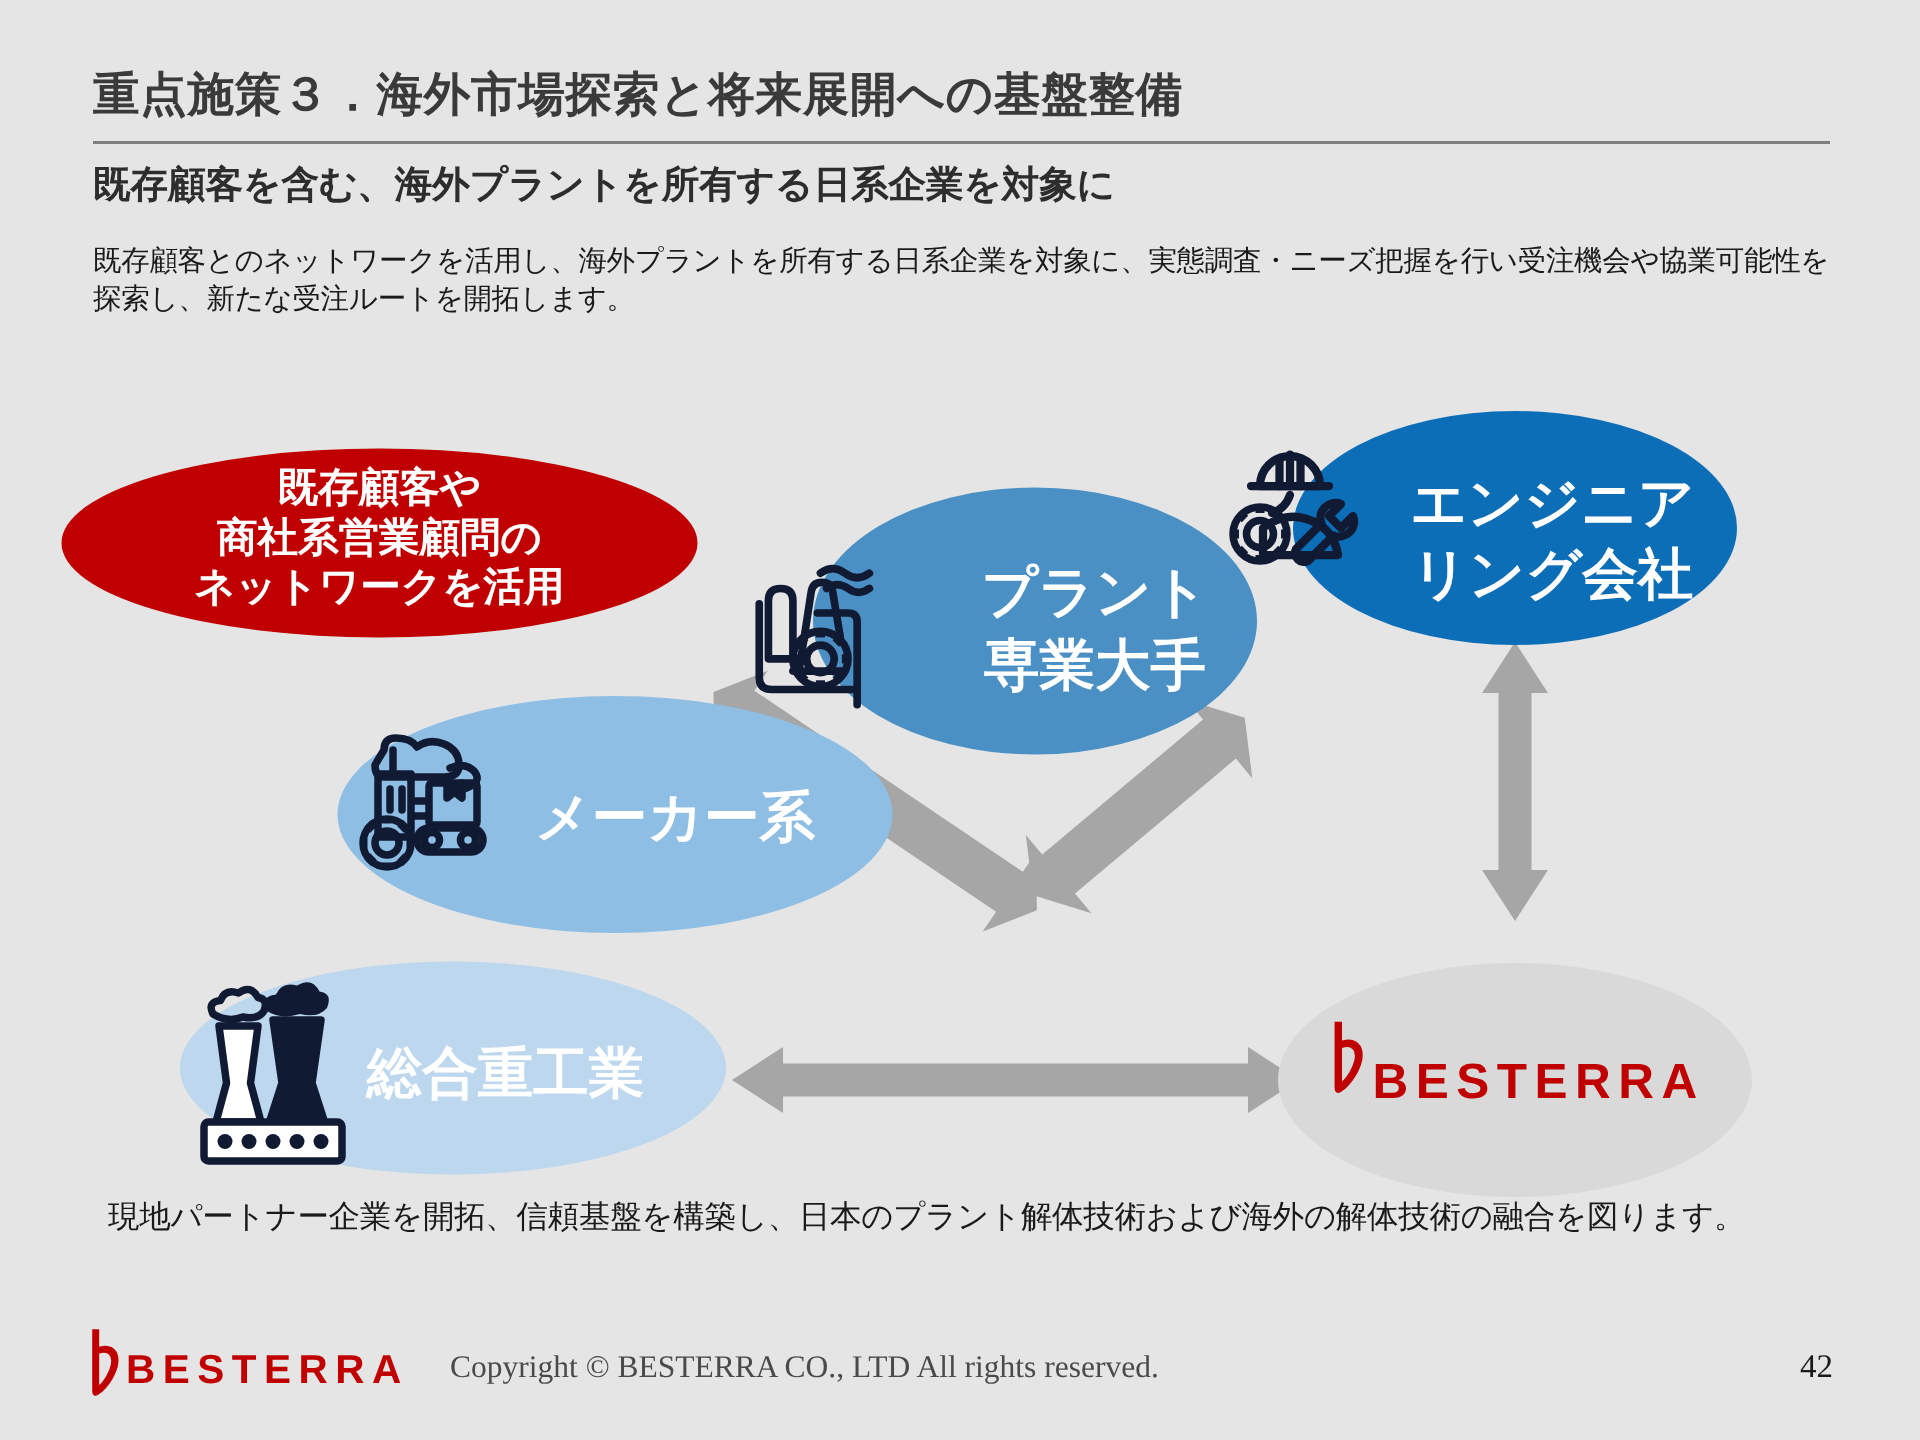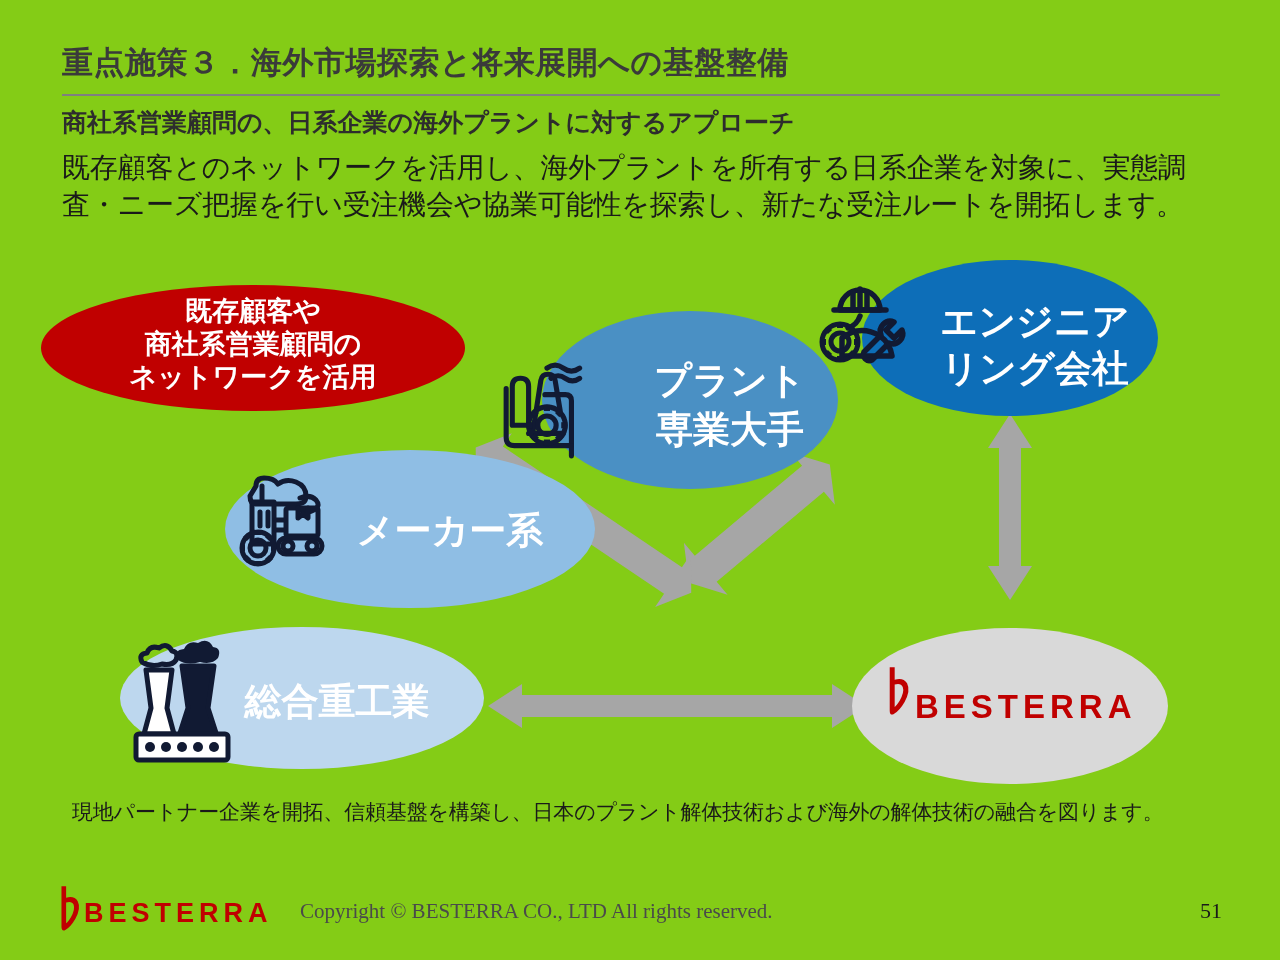--- a/index.html
+++ b/index.html
@@ -9,21 +9,21 @@
     height: 960px;
     background: #ffffff;
     font-family: "Liberation Sans", "DejaVu Sans", sans-serif;
     overflow: hidden;
   }
 
   .slide {
     position: relative;
     width: 1280px;
     height: 960px;
-    background: #84cc16;
+    background: #e5e5e5;
   }
 
   
   .slide-title {
     position: absolute;
     left: 62px;
     top: 42px;
     font-size: 31px;
     font-weight: bold;
     color: #3a3a3a;
@@ -48,44 +48,44 @@
     font-weight: bold;
     color: #2d2d2d;
     letter-spacing: 0px;
     white-space: nowrap;
   }
 
   
   .lead-text {
     position: absolute;
     left: 62px;
-    top: 150px;
+    top: 162px;
     width: 1170px;
-    font-size: 28px;
+    font-size: 19px;
     line-height: 1.32;
     color: #1a1a1a;
     letter-spacing: -0.2px;
   }
 
   .closing-text {
     position: absolute;
     left: 72px;
     top: 798px;
     width: 1160px;
     font-size: 21px;
     line-height: 1.32;
     color: #1a1a1a;
     letter-spacing: -0.2px;
   }
 
   
   .diagram {
     position: absolute;
     left: 0;
-    top: 258px;
+    top: 272px;
     width: 1280px;
     height: 540px;
   }
   .diagram svg { display: block; }
 
   .node-label {
     font-weight: bold;
     fill: #ffffff;
     text-anchor: middle;
     font-family: "Liberation Sans", "DejaVu Sans", sans-serif;
@@ -119,21 +119,21 @@
 </style>
 </head>
 <body>
 
 <div class="slide">
 
   <div class="slide-title">重点施策３．海外市場探索と将来展開への基盤整備</div>
 
   <div class="title-rule"></div>
 
-  <div class="slide-subtitle">商社系営業顧問の、日系企業の海外プラントに対するアプローチ</div>
+  <div class="slide-subtitle">既存顧客を含む、海外プラントを所有する日系企業を対象に</div>
 
   <div class="lead-text">既存顧客とのネットワークを活用し、海外プラントを所有する日系企業を対象に、実態調査・ニーズ把握を行い受注機会や協業可能性を探索し、新たな受注ルートを開拓します。</div>
 
   <div class="diagram">
     <svg width="1280" height="540" viewBox="0 0 1280 540" xmlns="http://www.w3.org/2000/svg">
 
       <defs>
 
         <g id="icon-engineer">
           <g fill="none" stroke="#111A33" stroke-width="5.5" stroke-linejoin="round" stroke-linecap="round">
@@ -327,15 +327,15 @@
     <svg width="232" height="48" viewBox="0 0 232 48" xmlns="http://www.w3.org/2000/svg">
       <g transform="translate(2,1) scale(0.58)">
         <path d="M6 2 L6 72 Q6 80 12 78 Q22 72 30 58 Q40 40 34 28 Q28 18 14 22 L14 30 Q24 27 27 34 Q30 42 22 56 Q17 64 14 66 L14 2 Z" fill="#C00000"></path>
       </g>
       <text x="28" y="38" font-size="27" font-weight="bold" fill="#C00000" letter-spacing="5" font-family="'Liberation Sans','DejaVu Sans',sans-serif">BESTERRA</text>
     </svg>
   </div>
 
   <div class="copyright">Copyright © BESTERRA CO., LTD All rights reserved.</div>
 
-  <div class="page-number">51</div>
+  <div class="page-number">42</div>
 
 </div>
 
 </body></html>

